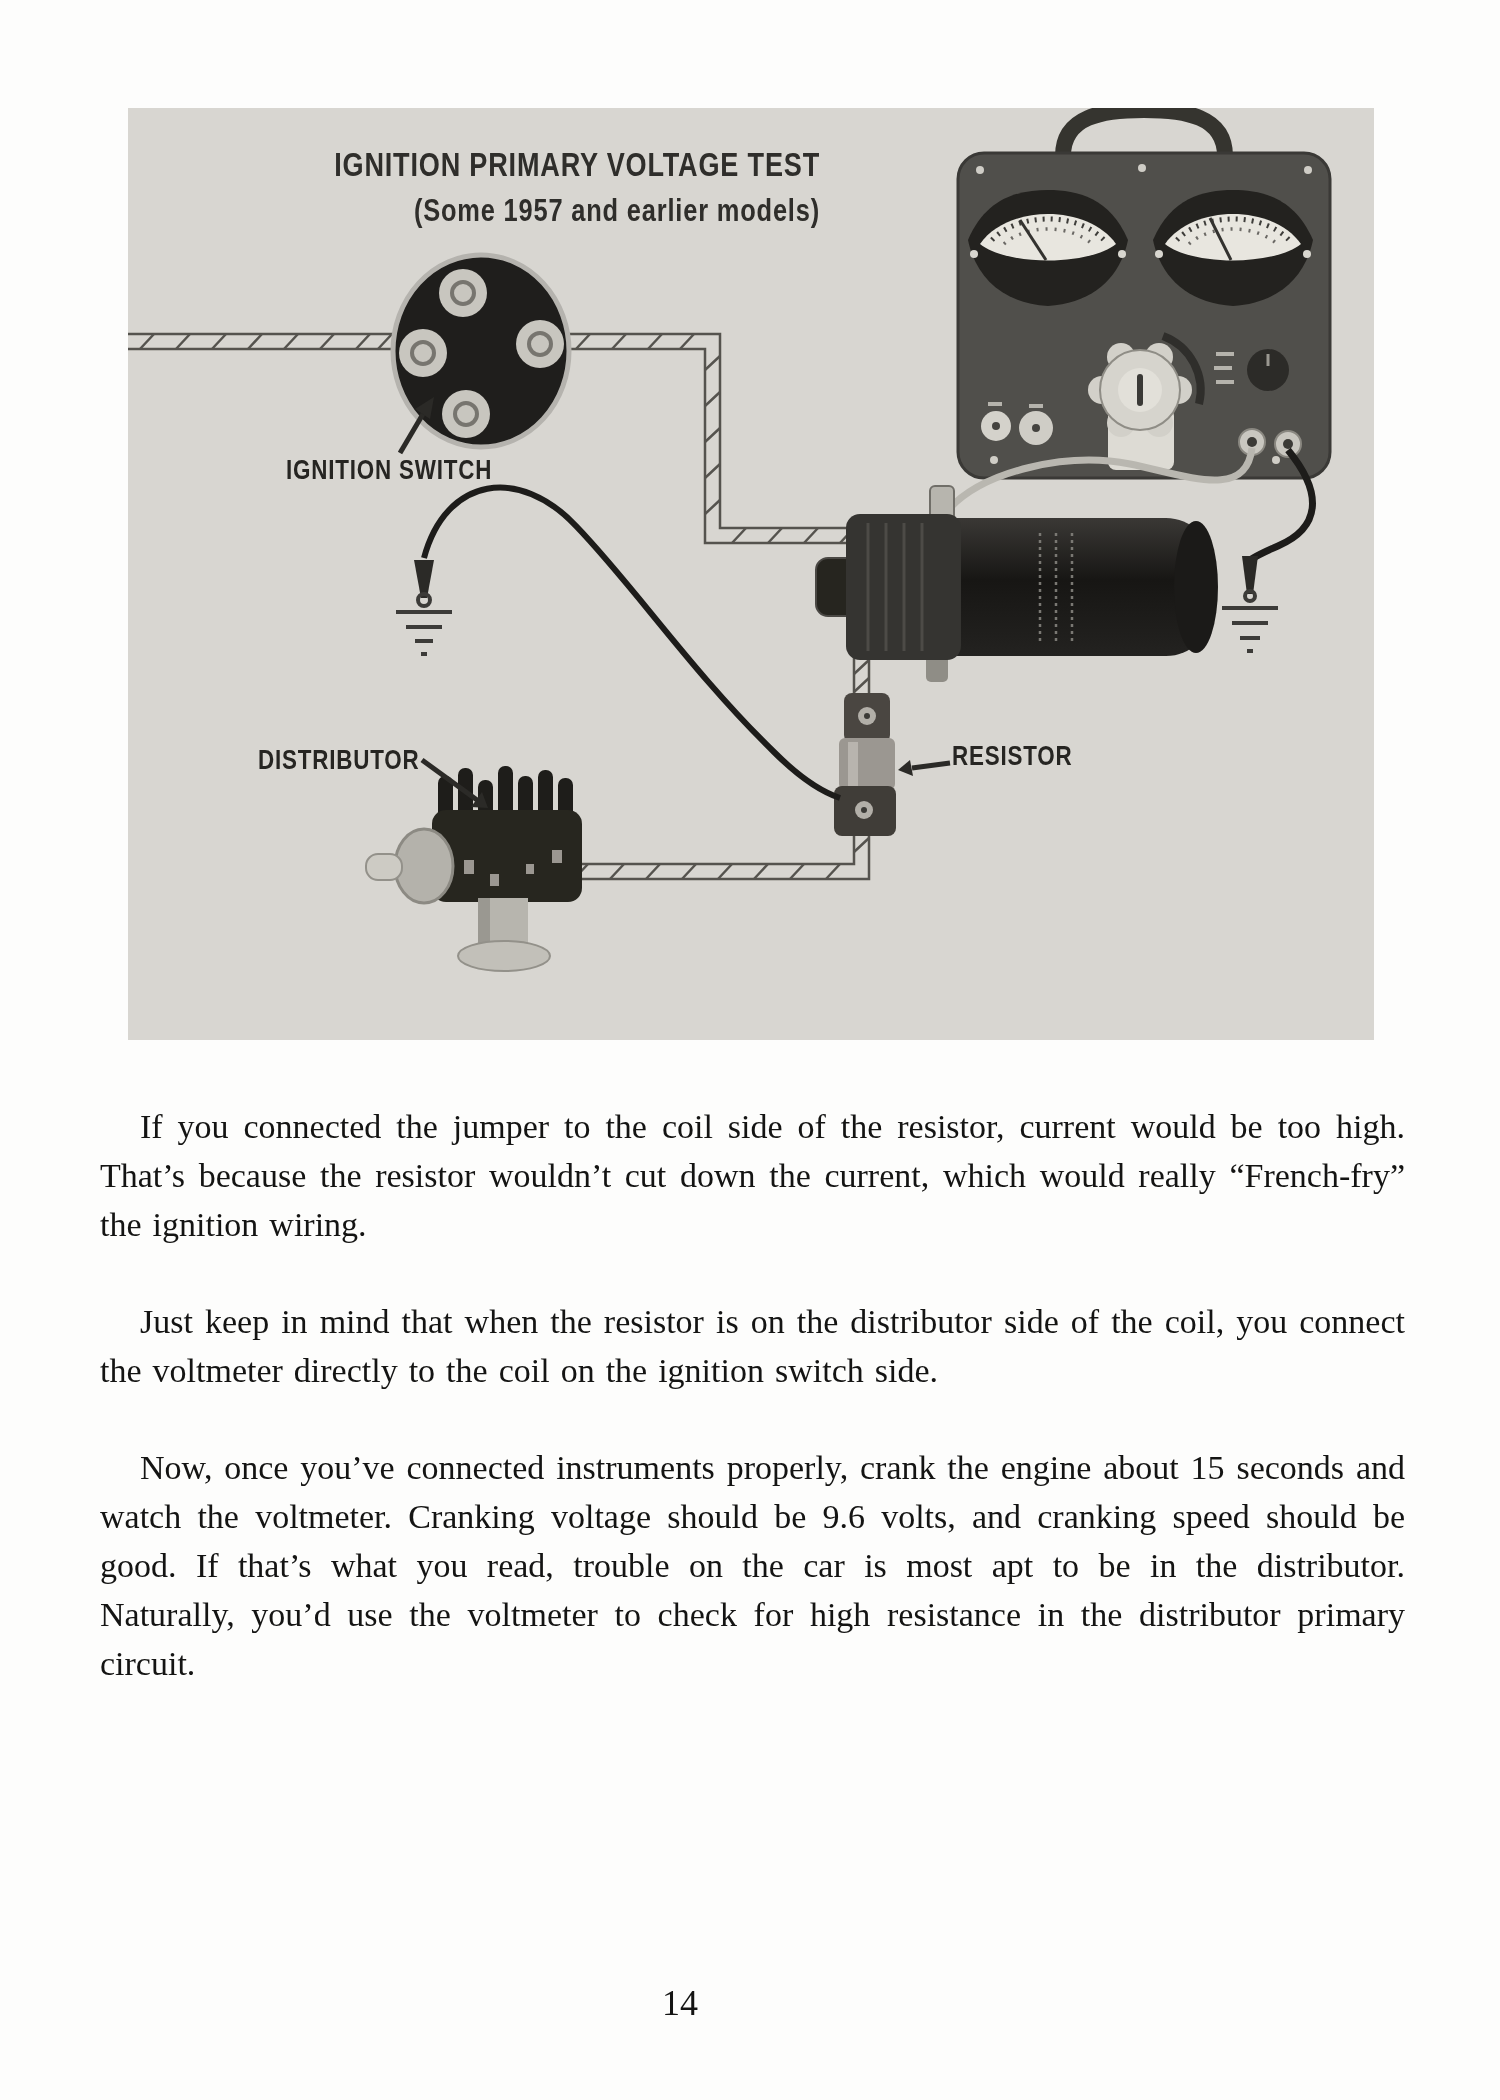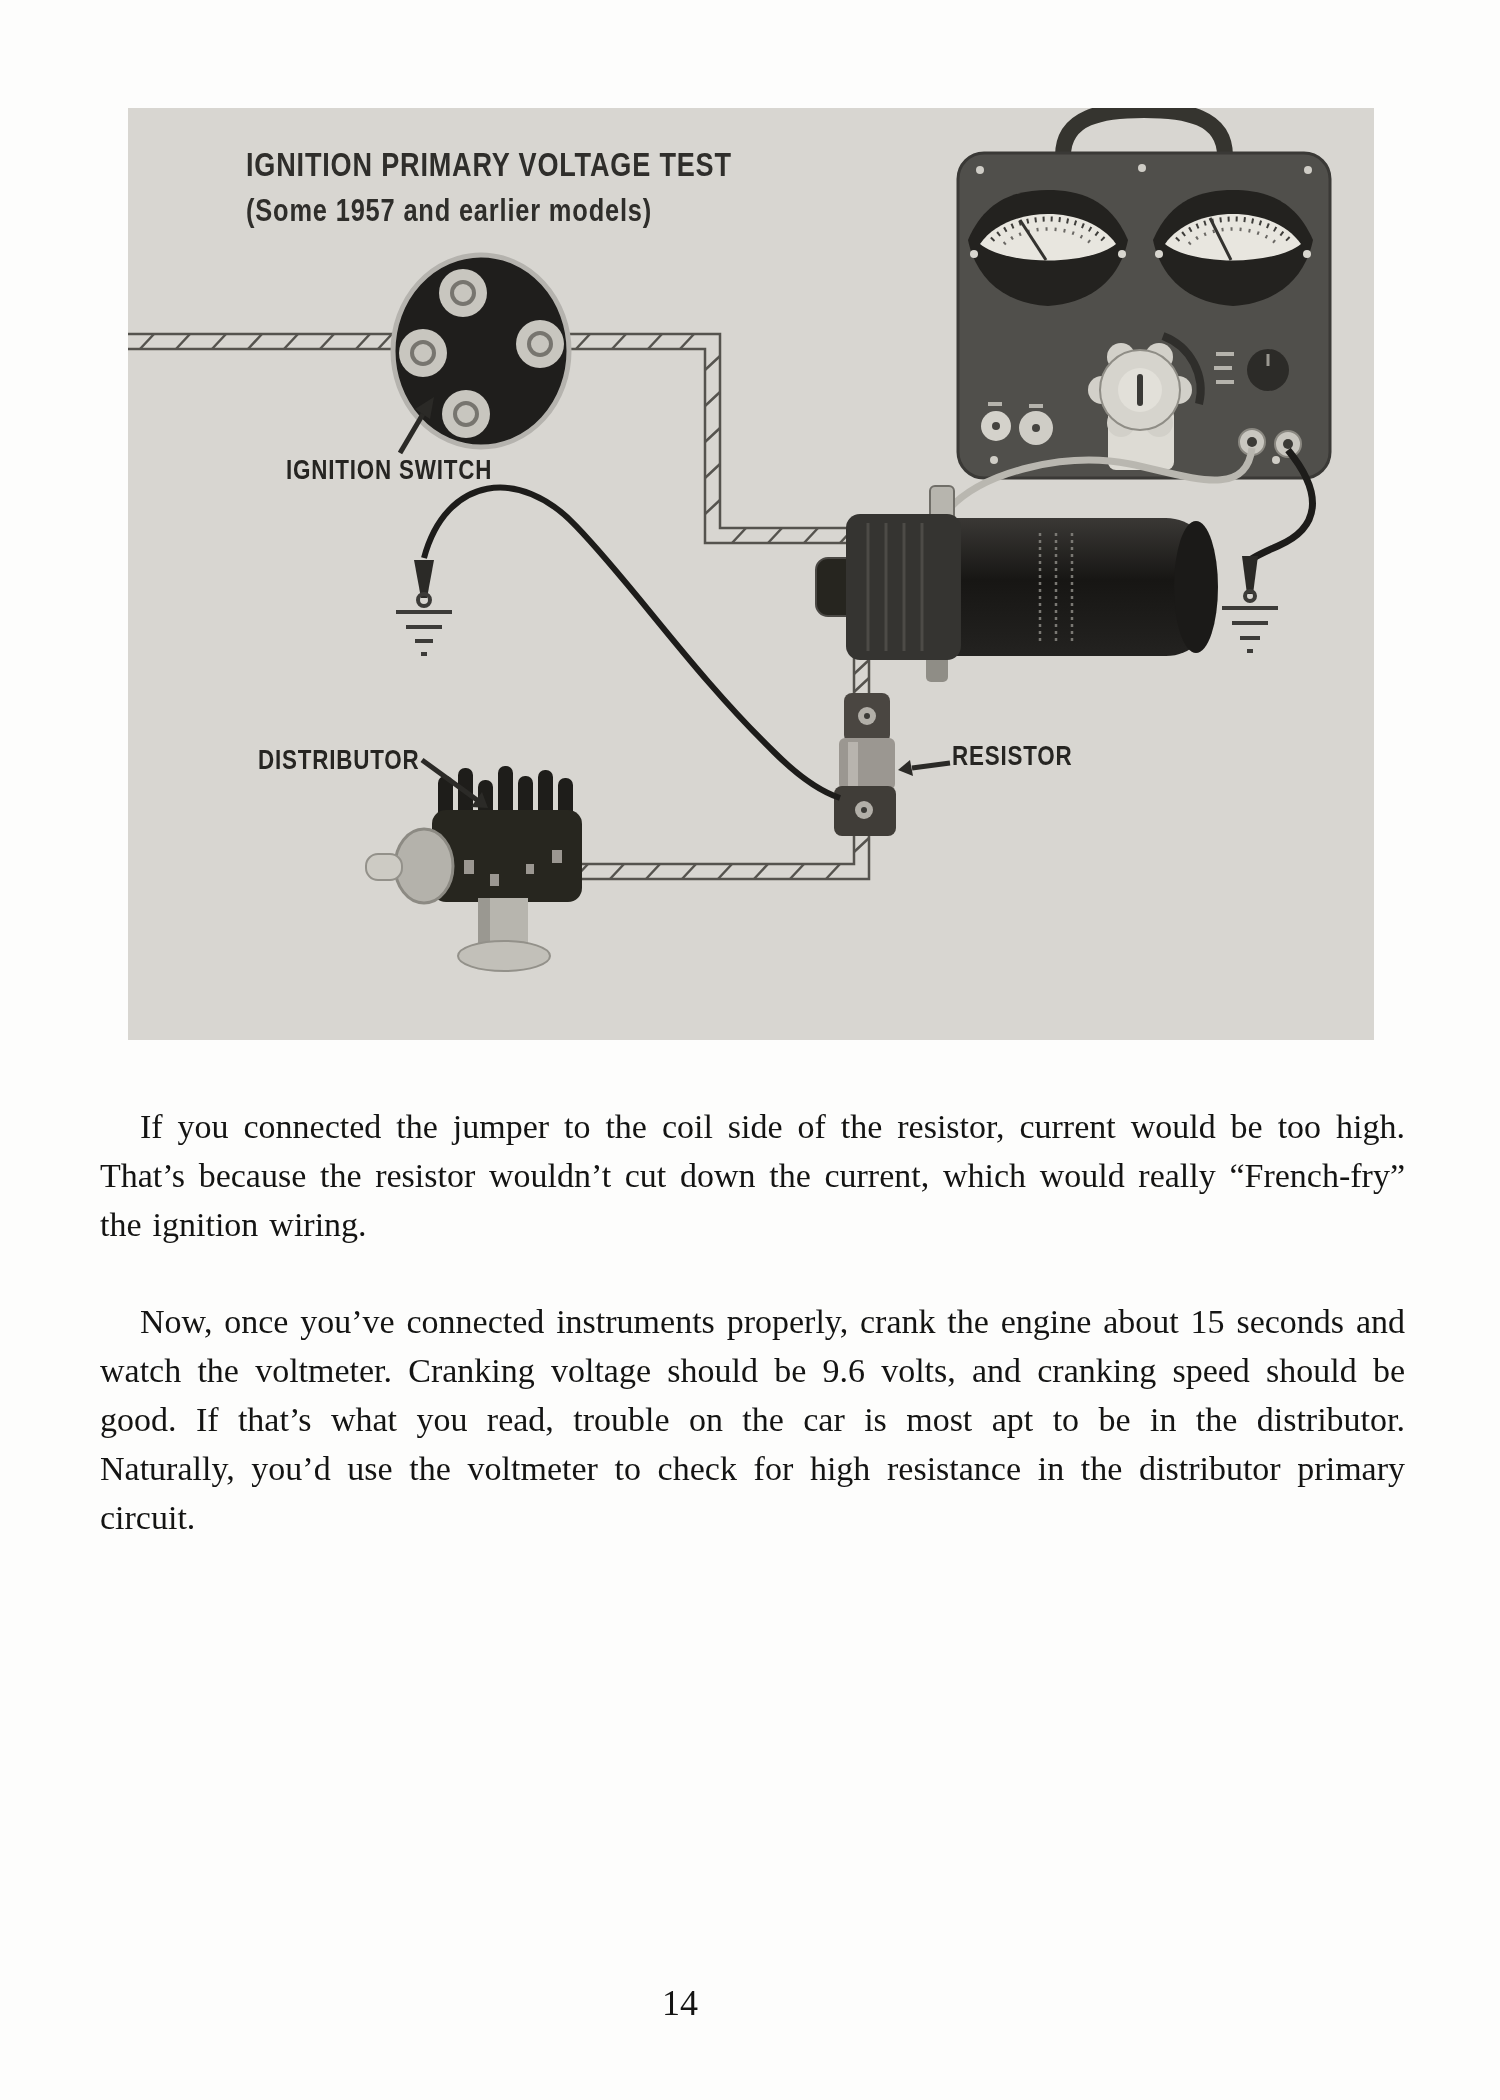--- a/index.html
+++ b/index.html
@@ -4,21 +4,21 @@
 <style>
   html,body{margin:0;padding:0;}
   body{width:1500px;height:2100px;background:#fdfdfc;position:relative;
        font-family:"Liberation Serif",serif;color:#141413;}
   .page{position:absolute;inset:0;}
 
   
   .figure{position:absolute;left:128px;top:108px;width:1246px;height:932px;
           background:#d8d6d1;overflow:hidden;}
   .fig-art{position:absolute;left:0;top:0;}
-  .fig-title{position:absolute;left:55px;top:38px;width:700px;text-align:left;
+  .fig-title{position:absolute;left:55px;top:38px;width:700px;text-align:right;
              font-family:"Liberation Sans",sans-serif;font-weight:bold;color:#2f2e2b;}
   .fig-title .t1{font-size:33px;letter-spacing:1px;transform:scaleX(.82);transform-origin:center top;}
   .fig-title .t2{font-size:31px;letter-spacing:1px;margin-top:9px;transform:scaleX(.82);transform-origin:center top;}
   .fig-label{position:absolute;font-family:"Liberation Sans",sans-serif;font-weight:bold;
              font-size:28px;letter-spacing:1px;color:#262522;white-space:nowrap;
              transform:scaleX(.8);transform-origin:0 0;}
   .lbl-ign{left:158px;top:346px;}
   .lbl-dist{left:130px;top:636px;}
   .lbl-res{left:824px;top:632px;}
 
@@ -227,17 +227,18 @@
       <div class="t2">(Some 1957 and earlier models)</div>
     </div>
 
     <div class="fig-label lbl-ign">IGNITION SWITCH</div>
     <div class="fig-label lbl-dist">DISTRIBUTOR</div>
     <div class="fig-label lbl-res">RESISTOR</div>
   </div>
 
   <div class="text-block">
     <p>If you connected the jumper to the coil side of the resistor, current would be too high. That’s because the resistor wouldn’t cut down the current, which would really “French-fry” the ignition wiring.</p>
+    <p>Just keep in mind that when the resistor is on the distributor side of the coil, you connect the voltmeter directly to the coil on the ignition switch side.</p>
     <p>Now, once you’ve connected instruments properly, crank the engine about 15 seconds and watch the voltmeter. Cranking voltage should be 9.6 volts, and cranking speed should be good. If that’s what you read, trouble on the car is most apt to be in the distributor. Naturally, you’d use the voltmeter to check for high resistance in the distributor primary circuit.</p>
   </div>
 
   <div class="page-number">14</div>
 </div>
 
 </body></html>

